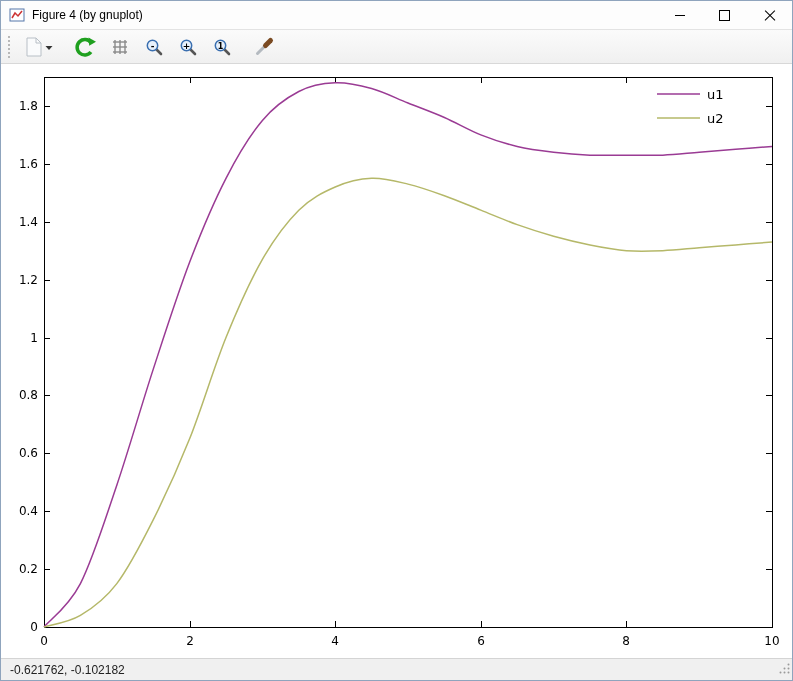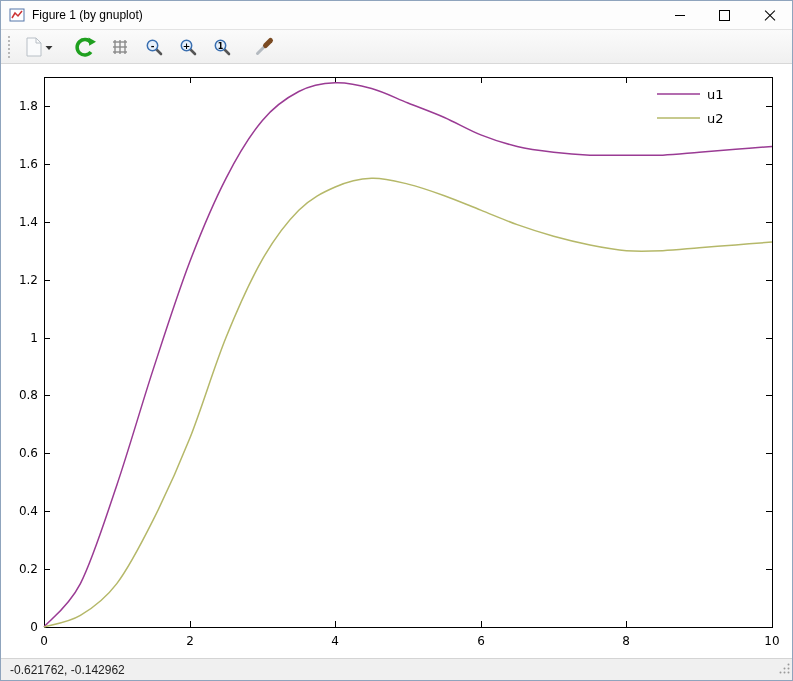--- a/index.html
+++ b/index.html
@@ -40,21 +40,21 @@
 
 <div class="window">
 
   <div class="titlebar">
     <span class="app-icon">
       <svg width="16" height="16" viewBox="0 0 16 16">
         <rect x="1" y="2" width="14" height="12" fill="#ffffff" stroke="#5577aa"></rect>
         <polyline points="3,11 6,6 9,9 13,4" fill="none" stroke="#cc3333" stroke-width="1.5"></polyline>
       </svg>
     </span>
-    <span class="title-text">Figure 1 (by gnuplot)</span>
+    <span class="title-text">Figure 4 (by gnuplot)</span>
     <div class="win-controls">
       <div class="winbtn">
           <span class="glyph-min"></span>
         </div>
       <div class="winbtn">
           <span class="glyph-max"></span>
         </div>
       <div class="winbtn">
           <span class="glyph-close"></span>
         </div>
@@ -180,21 +180,21 @@
         <path d="M43,563C49.07,555.76,67.27,543.22,79.40,519.58C91.53,495.94,103.67,456.86,115.80,421.16C127.93,385.46,140.07,342.52,152.20,305.37C164.33,268.22,176.47,230.11,188.60,198.26C200.73,166.42,212.87,137.96,225.00,114.32C237.13,90.68,249.27,70.89,261.40,56.42C273.53,41.95,285.67,33.75,297.80,27.47C309.93,21.20,322.07,19.27,334.20,18.79C346.33,18.31,358.47,21.20,370.60,24.58C382.73,27.96,394.87,34.23,407.00,39.05C419.13,43.88,431.27,48.22,443.40,53.53C455.53,58.83,467.67,66.07,479.80,70.89C491.93,75.72,504.07,79.58,516.20,82.47C528.33,85.37,540.47,86.82,552.60,88.26C564.73,89.71,576.87,90.68,589.00,91.16C601.13,91.64,613.27,91.16,625.40,91.16C637.53,91.16,649.67,91.64,661.80,91.16C673.93,90.68,686.07,89.23,698.20,88.26C710.33,87.30,722.47,86.33,734.60,85.37C746.73,84.40,764.93,82.96,771.00,82.47" fill="none" stroke="#9a3b94" stroke-width="1.5"></path>
         <path d="M43,563C49.07,561.07,67.27,558.66,79.40,551.42C91.53,544.18,103.67,535.50,115.80,519.58C127.93,503.66,140.07,480.02,152.20,455.89C164.33,431.77,176.47,405.24,188.60,374.84C200.73,344.45,212.87,303.44,225.00,273.53C237.13,243.61,249.27,216.60,261.40,195.37C273.53,174.14,285.67,158.22,297.80,146.16C309.93,134.10,322.07,128.31,334.20,123.00C346.33,117.69,358.47,114.80,370.60,114.32C382.73,113.83,394.87,117.21,407.00,120.11C419.13,123.00,431.27,127.34,443.40,131.68C455.53,136.03,467.67,141.33,479.80,146.16C491.93,150.98,504.07,156.29,516.20,160.63C528.33,164.97,540.47,168.83,552.60,172.21C564.73,175.59,576.87,178.48,589.00,180.89C601.13,183.31,613.27,185.72,625.40,186.68C637.53,187.65,649.67,187.17,661.80,186.68C673.93,186.20,686.07,184.75,698.20,183.79C710.33,182.82,722.47,181.86,734.60,180.89C746.73,179.93,764.93,178.48,771.00,178.00" fill="none" stroke="#b5b869" stroke-width="1.5"></path>
         <line x1="656" y1="30" x2="699" y2="30" stroke="#9a3b94" stroke-width="1.5"></line>
         <text x="706" y="34.5" font-size="13">u1</text>
         <line x1="656" y1="54" x2="699" y2="54" stroke="#b5b869" stroke-width="1.5"></line>
         <text x="706" y="58.5" font-size="13">u2</text>
       </svg>
   </div>
 
   <div class="statusbar">
-    <span class="coords">-0.621762, -0.142962</span>
+    <span class="coords">-0.621762, -0.102182</span>
     <span class="grip">
       <svg width="13" height="13" viewBox="0 0 13 13">
         <g fill="#9a9a9a">
           <circle cx="10.5" cy="2.5" r="1"></circle>
             <circle cx="10.5" cy="6.5" r="1"></circle>
             <circle cx="10.5" cy="10.5" r="1"></circle>
           <circle cx="6.5" cy="6.5" r="1"></circle>
             <circle cx="6.5" cy="10.5" r="1"></circle>
             <circle cx="2.5" cy="10.5" r="1"></circle>
         </g>

